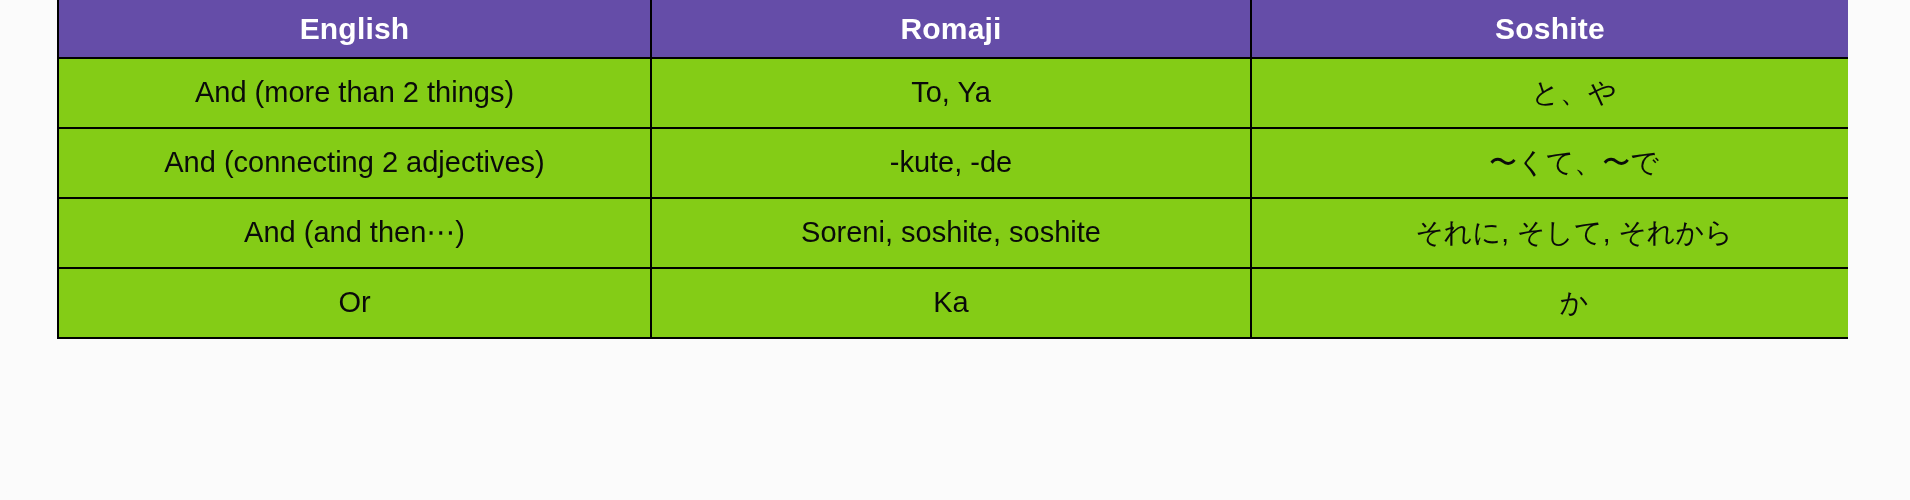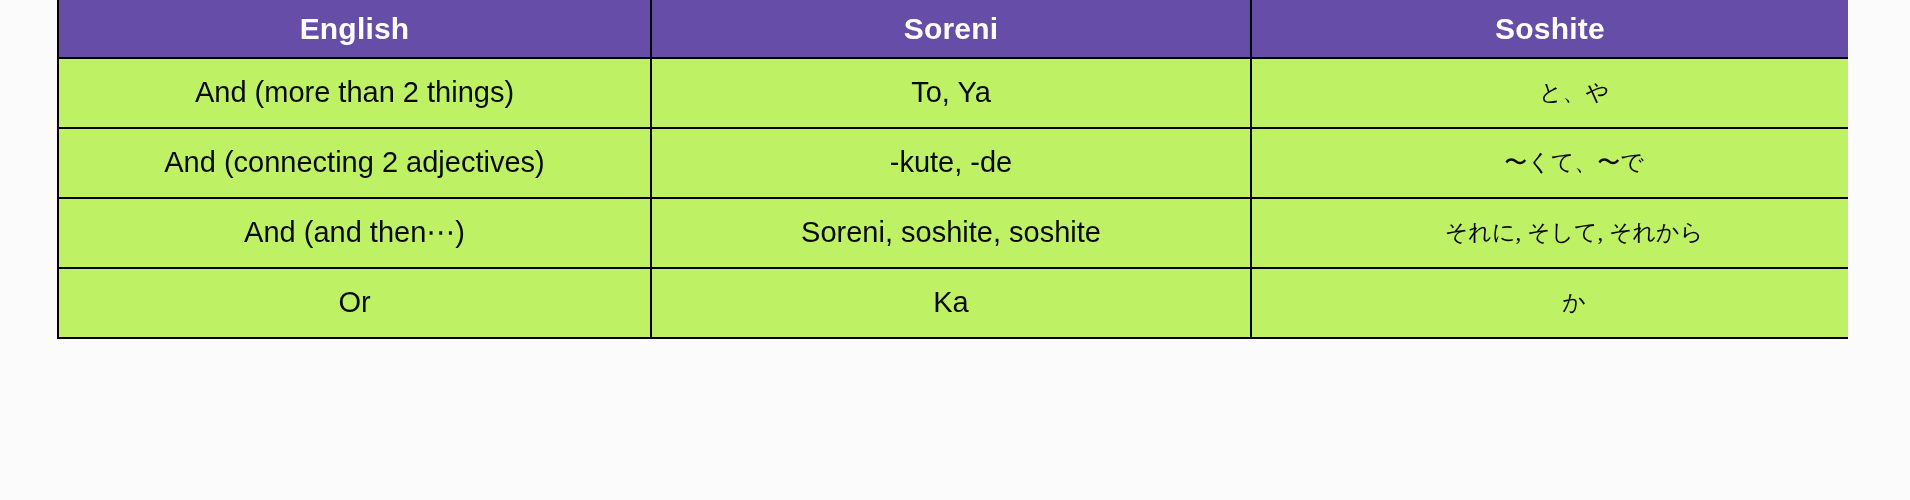--- a/index.html
+++ b/index.html
@@ -51,44 +51,44 @@
     font-size: 30px;
     font-weight: bold;
     letter-spacing: 0.2px;
     border-top: none;
   }
   table.vocab tbody td {
     height: 68px;
     font-size: 29px;
     font-weight: normal;
     color: #0a0a0a;
-    background: #bef264;
+    background: #84cc16;
     line-height: 1.15;
   }
   table.vocab tbody td.jp {
-    font-family: Liberation Serif, serif;
-    font-size: 23px;
+    font-family: Liberation Sans, sans-serif;
+    font-size: 28px;
     padding-left: 48px;
   }
 </style>
 </head>
 <body>
 
 <div id="stage">
   <div class="table-wrap">
     <table class="vocab">
       <colgroup>
         <col class="c-english">
         <col class="c-romaji">
         <col class="c-japanese">
       </colgroup>
       <thead>
         <tr>
           <th>English</th>
-          <th>Soreni</th>
+          <th>Romaji</th>
           <th>Soshite</th>
         </tr>
       </thead>
       <tbody>
         <tr>
           <td>And (more than 2 things)</td>
           <td>To, Ya</td>
           <td class="jp">と、や</td>
         </tr>
         <tr>

